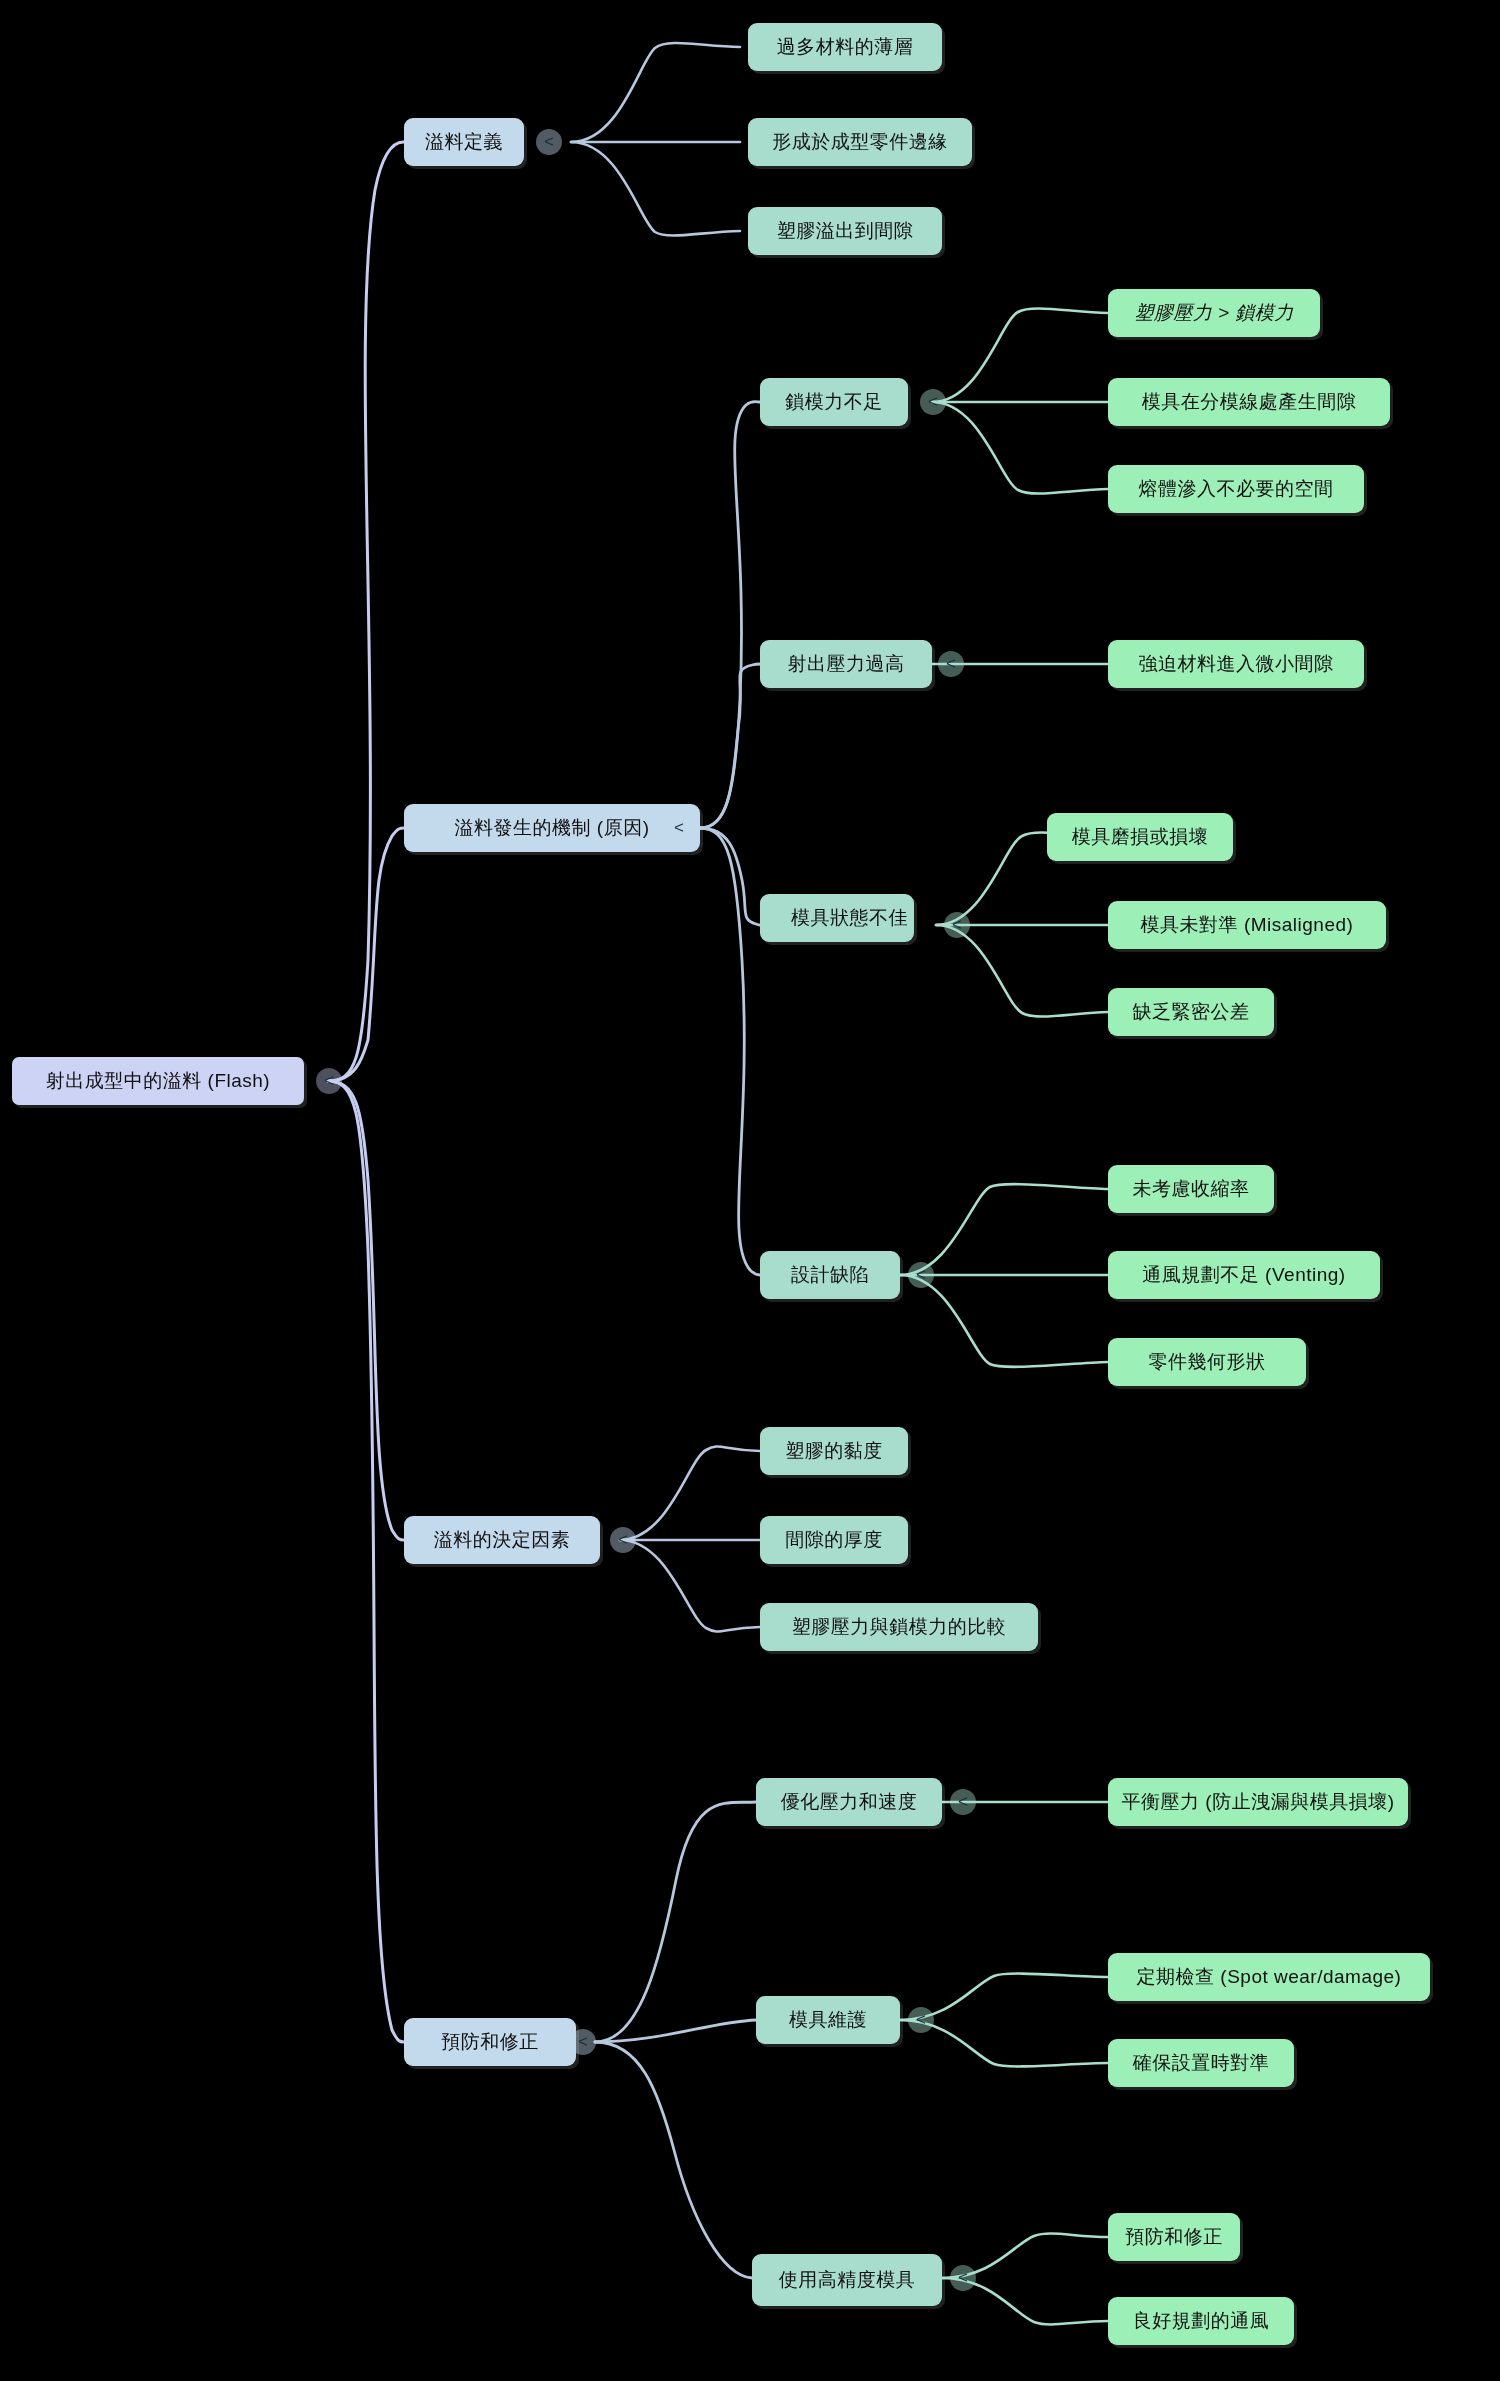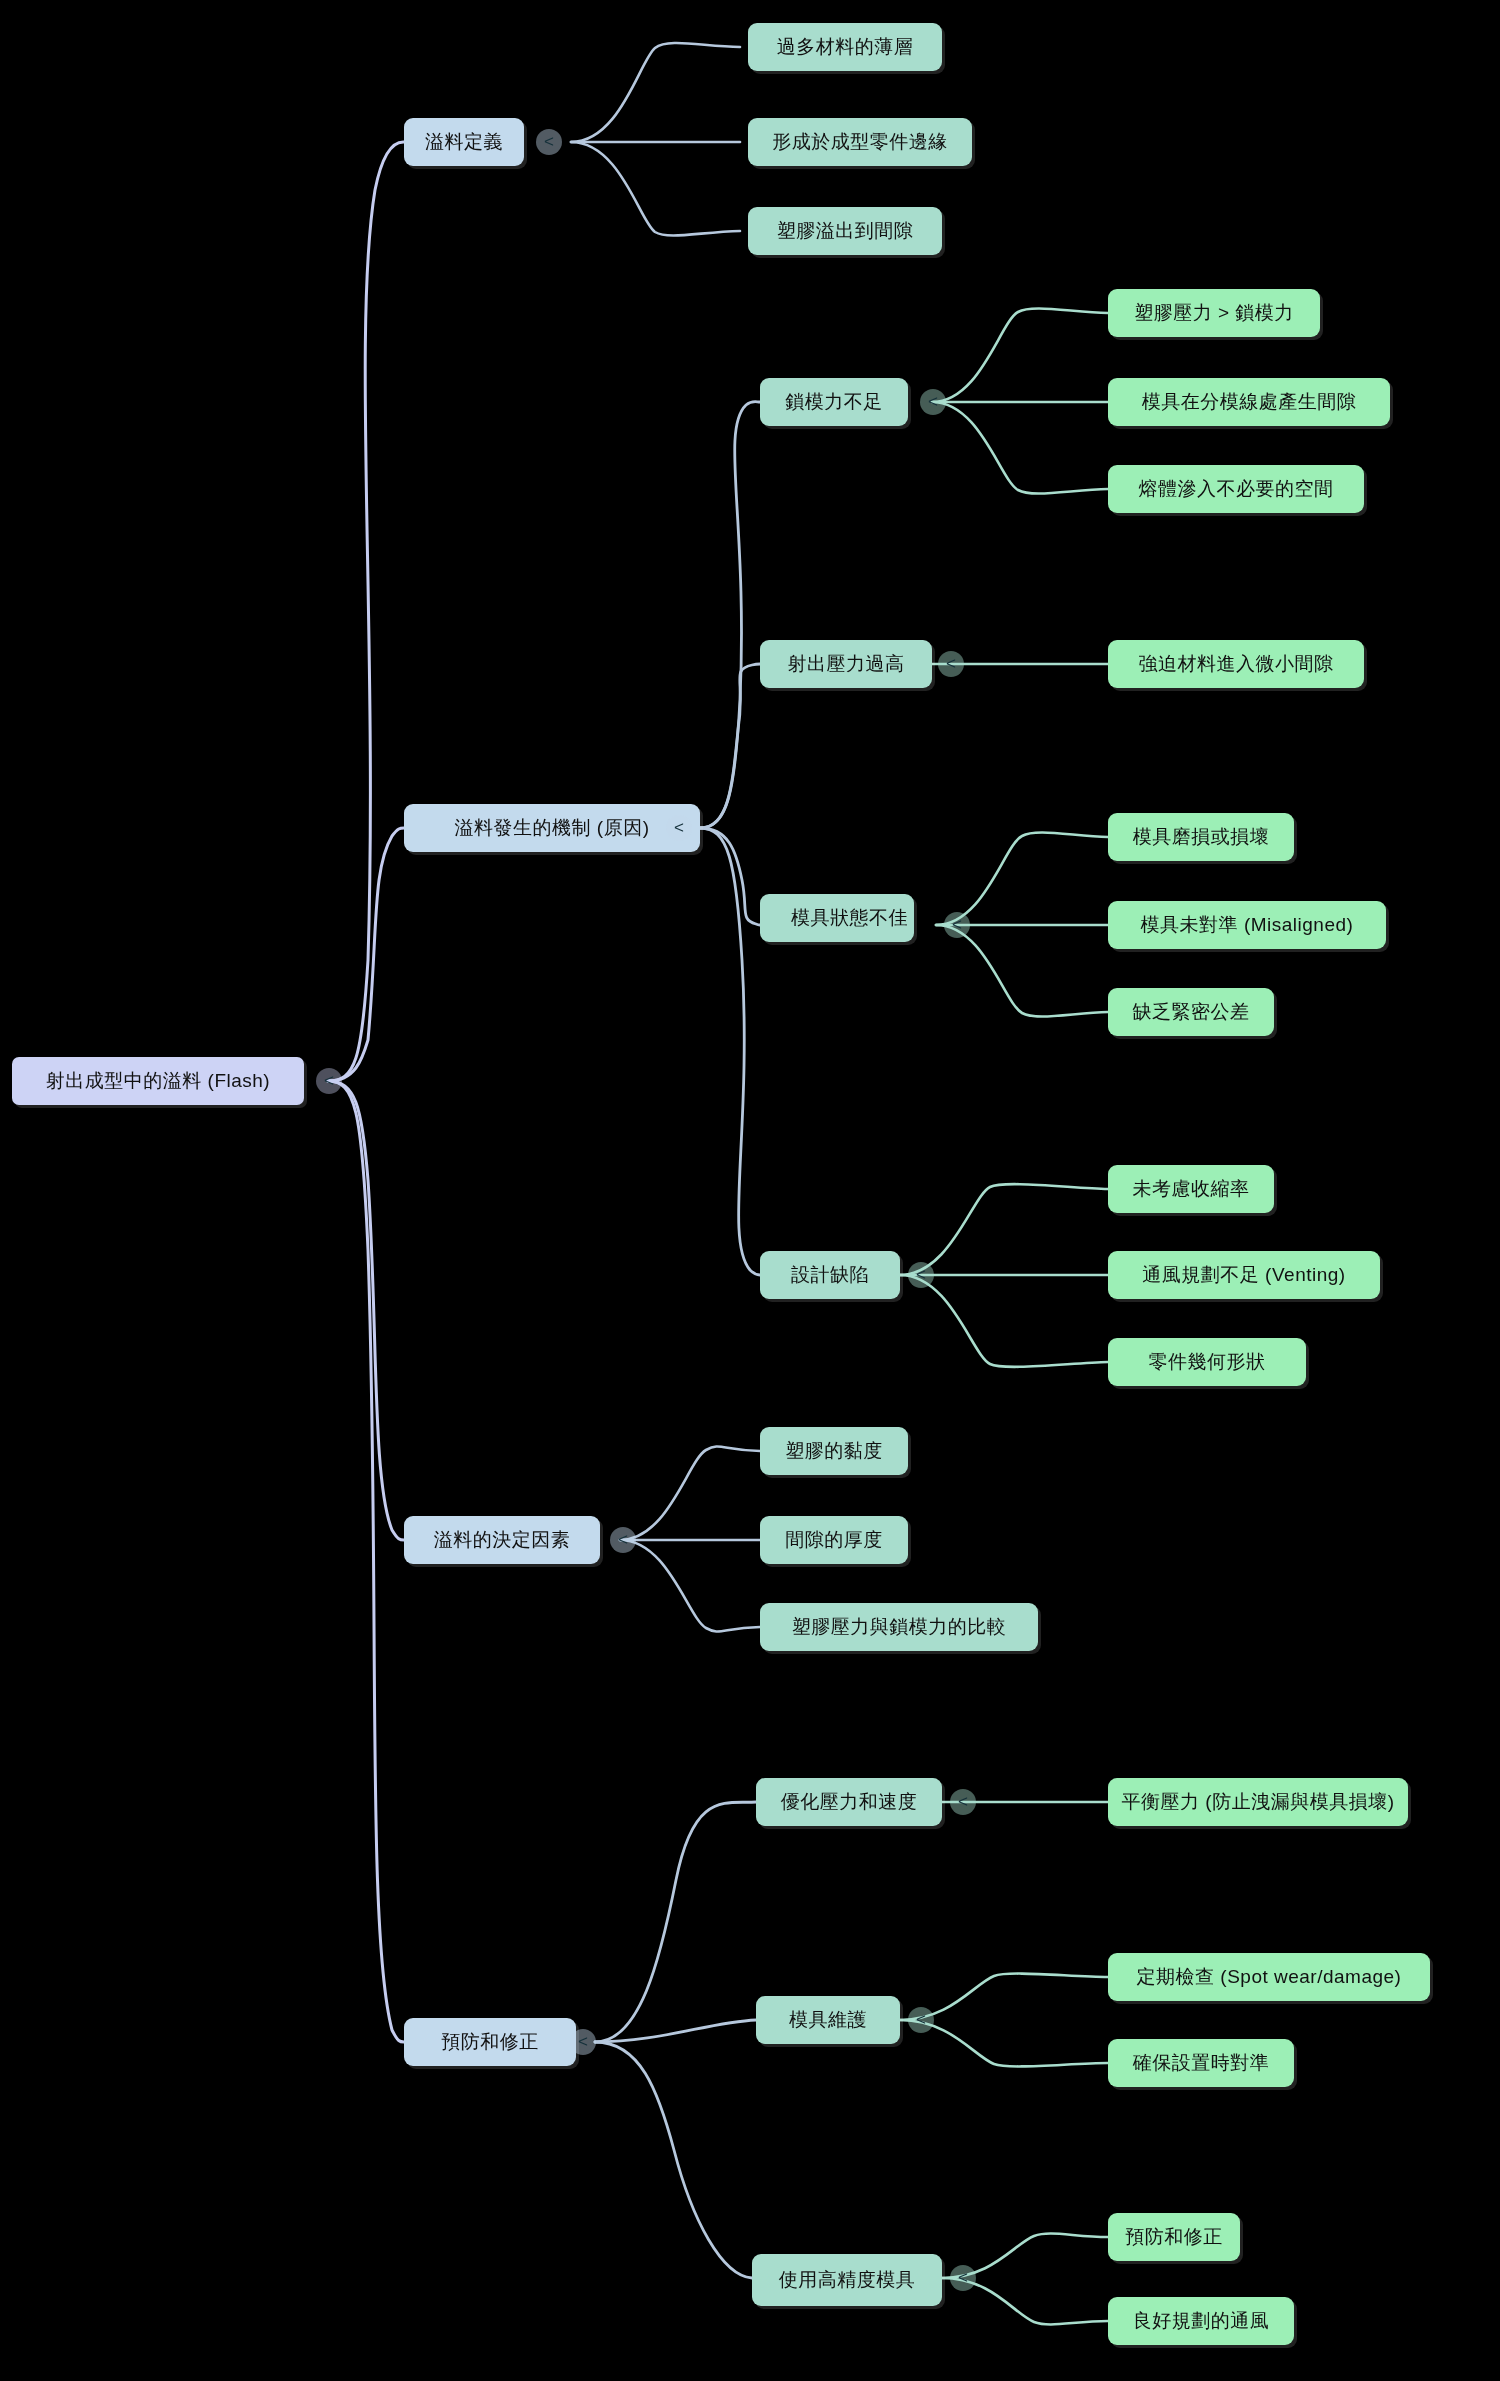--- a/index.html
+++ b/index.html
@@ -121,21 +121,21 @@
   <div class="collapser c-l1" style="left:666px;top:815px;">
     <span>&lt;</span>
   </div>
 
   <div class="node lvl2" style="left:760px;top:378px;width:148px;height:48px;">
     <span>鎖模力不足</span>
   </div>
   <div class="collapser c-l2" style="left:920px;top:389px;">
     <span>&lt;</span>
   </div>
-  <div class="node lvl3" style="left:1108px;top:289px;width:212px;height:48px;">
+  <div class="node lvl3" style="left:1108px;top:289px;width:212px;height:48px;font-style:italic;">
     <span>塑膠壓力 &gt; 鎖模力</span>
   </div>
   <div class="node lvl3" style="left:1108px;top:378px;width:282px;height:48px;">
     <span>模具在分模線處產生間隙</span>
   </div>
   <div class="node lvl3" style="left:1108px;top:465px;width:256px;height:48px;">
     <span>熔體滲入不必要的空間</span>
   </div>
 
   <div class="node lvl2" style="left:760px;top:640px;width:172px;height:48px;">
@@ -147,21 +147,21 @@
   <div class="node lvl3" style="left:1108px;top:640px;width:256px;height:48px;">
     <span>強迫材料進入微小間隙</span>
   </div>
 
   <div class="node lvl2" style="left:760px;top:894px;width:154px;height:48px;padding-left:25px;">
     <span>模具狀態不佳</span>
   </div>
   <div class="collapser c-l2" style="left:944px;top:912px;">
     <span>&lt;</span>
   </div>
-  <div class="node lvl3" style="left:1108px;top:813px;width:186px;height:48px;">
+  <div class="node lvl3" style="left:1047px;top:813px;width:186px;height:48px;">
     <span>模具磨損或損壞</span>
   </div>
   <div class="node lvl3" style="left:1108px;top:901px;width:278px;height:48px;">
     <span>模具未對準 (Misaligned)</span>
   </div>
   <div class="node lvl3" style="left:1108px;top:988px;width:166px;height:48px;">
     <span>缺乏緊密公差</span>
   </div>
 
   <div class="node lvl2" style="left:760px;top:1251px;width:140px;height:48px;">

